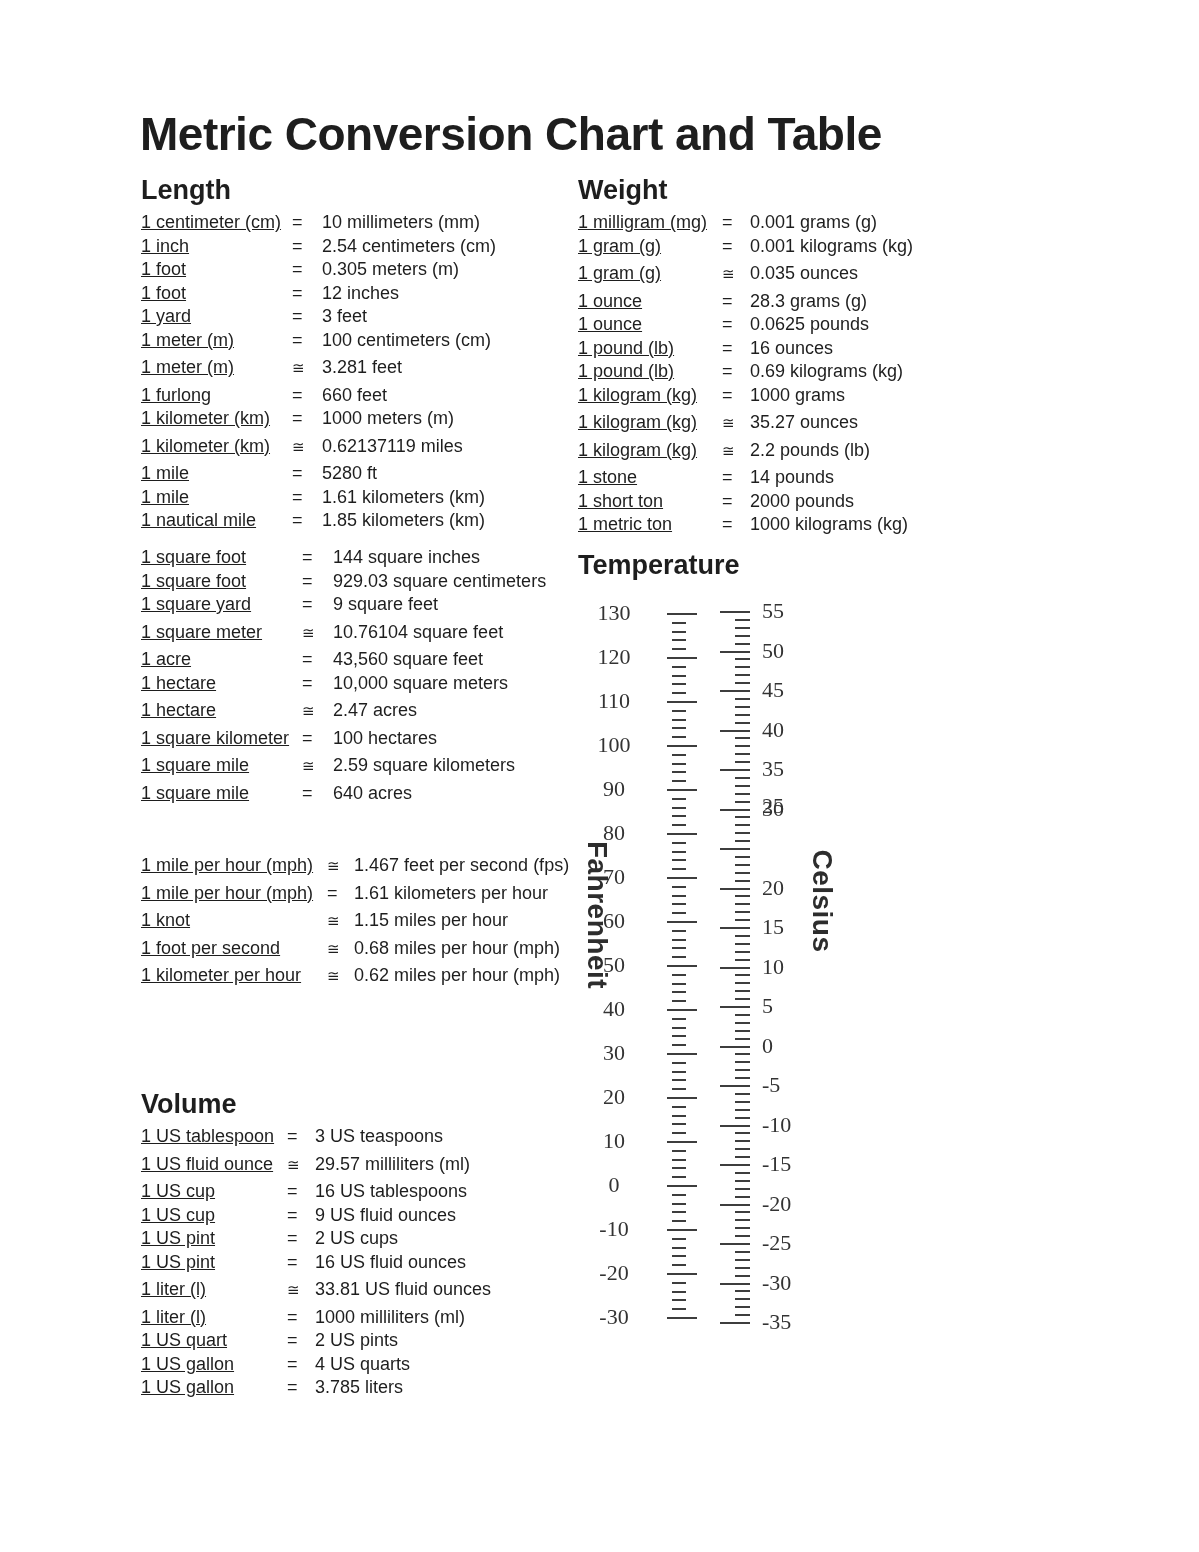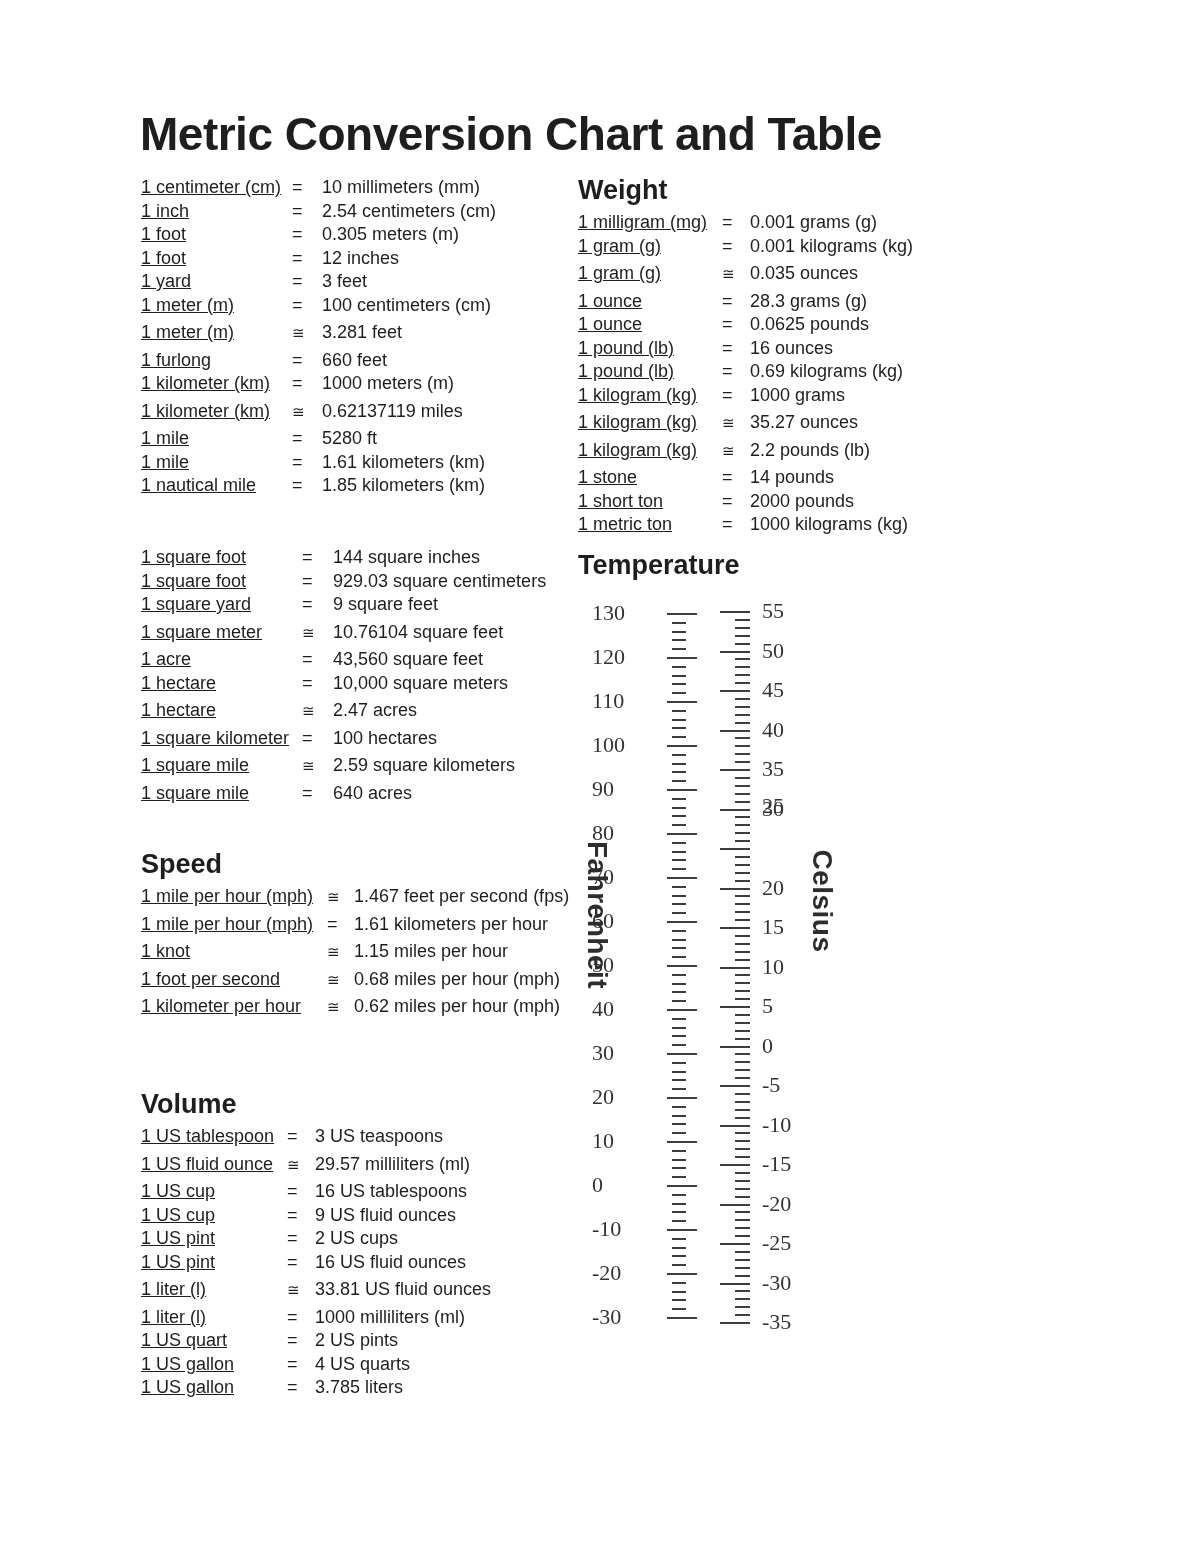--- a/index.html
+++ b/index.html
@@ -30,37 +30,38 @@
   .sec-speed .unit{width:186px}   .sec-speed .rel{width:27px}
   .sec-volume .unit{width:146px}  .sec-volume .rel{width:28px}
   .sec-weight .unit{width:144px}  .sec-weight .rel{width:28px}
   
   .thermo{position:absolute;left:0;top:0;width:1199px;height:1552px;pointer-events:none;}
   .tick{position:absolute;height:2px;background:#3d3d3d;}
   .t-label{
     position:absolute;font-family:"Liberation Serif","DejaVu Serif",serif;
     font-size:22px;line-height:26px;color:#333333;
   }
-  .f-label{left:592px;width:76px;text-align:left;}
+  .f-label{left:576px;width:76px;text-align:center;}
   .c-label{left:762px;width:70px;text-align:left;}
   .vlabel{
     position:absolute;font-size:28px;font-weight:600;color:#2d2d2d;white-space:nowrap;
     transform:translate(-50%,-50%) rotate(90deg);letter-spacing:0.5px;
   }
   .vlabel-f{left:597px;top:915px;}
   .vlabel-c{left:822px;top:901px;}
 </style>
 </head>
 <body>
 
 <div id="page">
 
   <h1 class="page-title">Metric Conversion Chart and Table</h1>
 
   <div class="section sec-length">
+    <h2 class="sec-heading">Length</h2>
     <div>
         <div class="conv-row">
           <span class="unit">1 centimeter (cm)</span>
           <span class="rel">=</span>
           <span class="value">10 millimeters (mm)</span>
         </div>
         <div class="conv-row">
           <span class="unit">1 inch</span>
           <span class="rel">=</span>
           <span class="value">2.54 centimeters (cm)</span>
@@ -172,21 +173,20 @@
         </div>
         <div class="conv-row">
           <span class="unit">1 square mile</span>
           <span class="rel">=</span>
           <span class="value">640 acres</span>
         </div>
       </div>
   </div>
 
   <div class="section sec-speed">
-    <h2 class="sec-heading">Speed</h2>
     <div>
         <div class="conv-row approx">
           <span class="unit">1 mile per hour (mph)</span>
           <span class="rel approx-sym">≅</span>
           <span class="value">1.467 feet per second (fps)</span>
         </div>
         <div class="conv-row">
           <span class="unit">1 mile per hour (mph)</span>
           <span class="rel">=</span>
           <span class="value">1.61 kilometers per hour</span>

